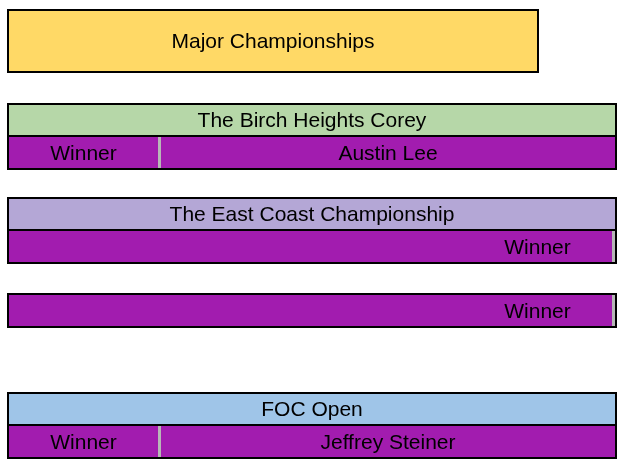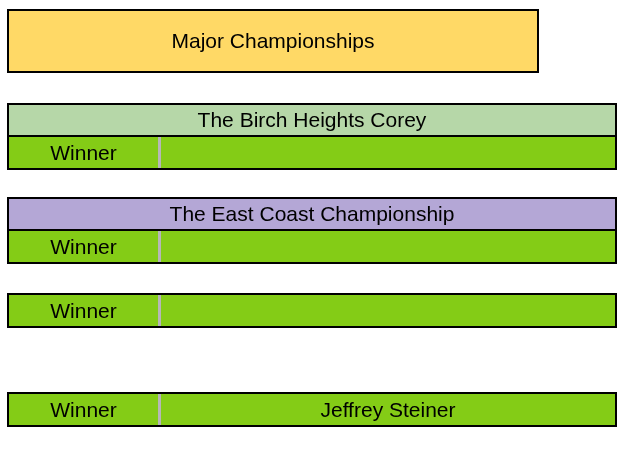--- a/index.html
+++ b/index.html
@@ -43,23 +43,24 @@
   .sec-header {
     height: 30px;
     border-bottom: 2.5px solid #000000;
     display: flex;
     align-items: center;
     justify-content: center;
     font-size: 21px;
   }
   .sec-row {
     height: 31px;
-    background: #84cc16;
+    background: #a21caf;
     display: flex;
     font-size: 21px;
+    justify-content: flex-end;
   }
   .cell-label {
     width: 152px;
     box-sizing: border-box;
     border-right: 3px solid #B7B7B7;
     display: flex;
     align-items: center;
     justify-content: center;
   }
   .cell-value {
@@ -80,20 +81,23 @@
 
   <div id="sections">
   <div class="section">
     <div class="sec-header" style="background-color: rgb(182, 215, 168);">
       <span>The Birch Heights Corey</span>
     </div>
     <div class="sec-row">
       <div class="cell-label">
         <span>Winner</span>
       </div>
+      <div class="cell-value">
+        <span>Austin Lee</span>
+      </div>
     </div>
   </div>
 
   <div class="section">
     <div class="sec-header" style="background-color: rgb(180, 167, 214);">
       <span>The East Coast Championship</span>
     </div>
     <div class="sec-row">
       <div class="cell-label">
         <span>Winner</span>
@@ -103,20 +107,23 @@
 
   <div class="section">
     <div class="sec-row">
       <div class="cell-label">
         <span>Winner</span>
       </div>
     </div>
   </div>
 
   <div class="section">
+    <div class="sec-header" style="background-color: rgb(159, 197, 232);">
+      <span>FOC Open</span>
+    </div>
     <div class="sec-row">
       <div class="cell-label">
         <span>Winner</span>
       </div>
       <div class="cell-value">
         <span>Jeffrey Steiner</span>
       </div>
     </div>
   </div>
 </div>

